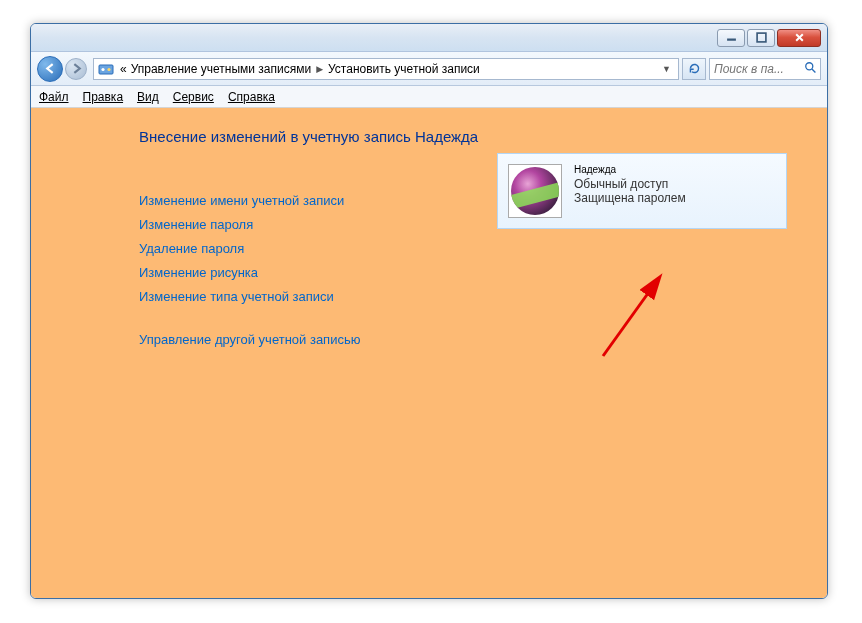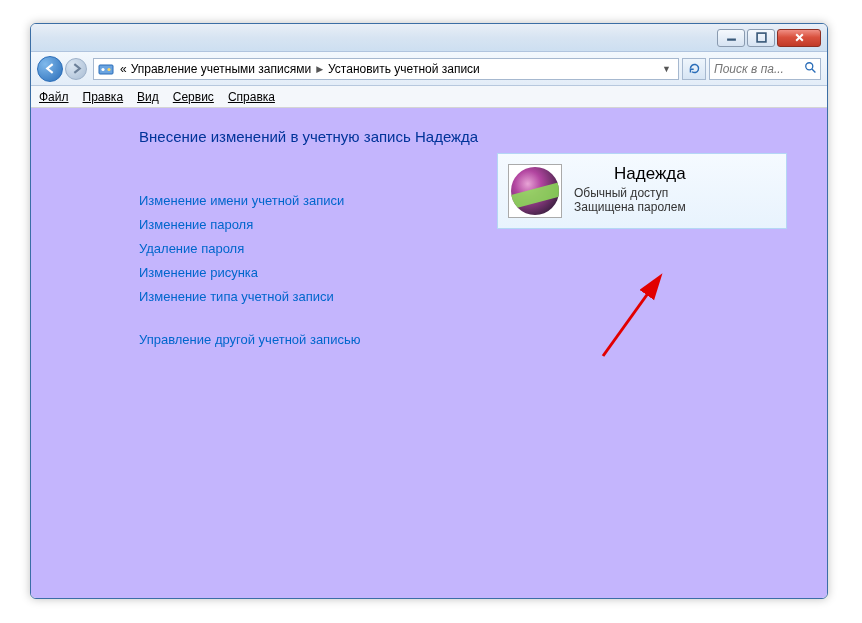--- a/index.html
+++ b/index.html
@@ -148,21 +148,21 @@
     gap: 14px;
   }
   .menuitem {
     font-size: 12px;
     color: #000;
     cursor: pointer;
   }
   .menuitem u { text-decoration: underline; }
   .content {
     flex: 1;
-    background: #c4b5fd;
+    background: #fdba74;
     padding: 20px 0 0 108px;
     position: relative;
   }
   .heading {
     font-size: 15px;
     color: #003399;
     margin-bottom: 16px;
   }
   .linklist {
     display: flex;
@@ -207,21 +207,21 @@
     overflow: hidden;
   }
   .avatar-inner::after {
     content:"";
     position:absolute;
     left:-20%; right:-20%; top:45%; height:30%;
     background: #8de058;
     transform: rotate(-15deg);
     opacity:.85;
   }
-  .userinfo .uname { font-size: 17px; color: #000; margin-bottom: 2px; margin-left: 40px; }
+  .userinfo .uname { font-size: 10px; color: #000; margin-bottom: 2px; }
   .userinfo .utype, .userinfo .uprot { font-size: 12px; color: #333; }
   .arrow {
     position: absolute;
     left: 562px;
     top: 158px;
     pointer-events: none;
   }
 </style>
 </head>
 <body>

